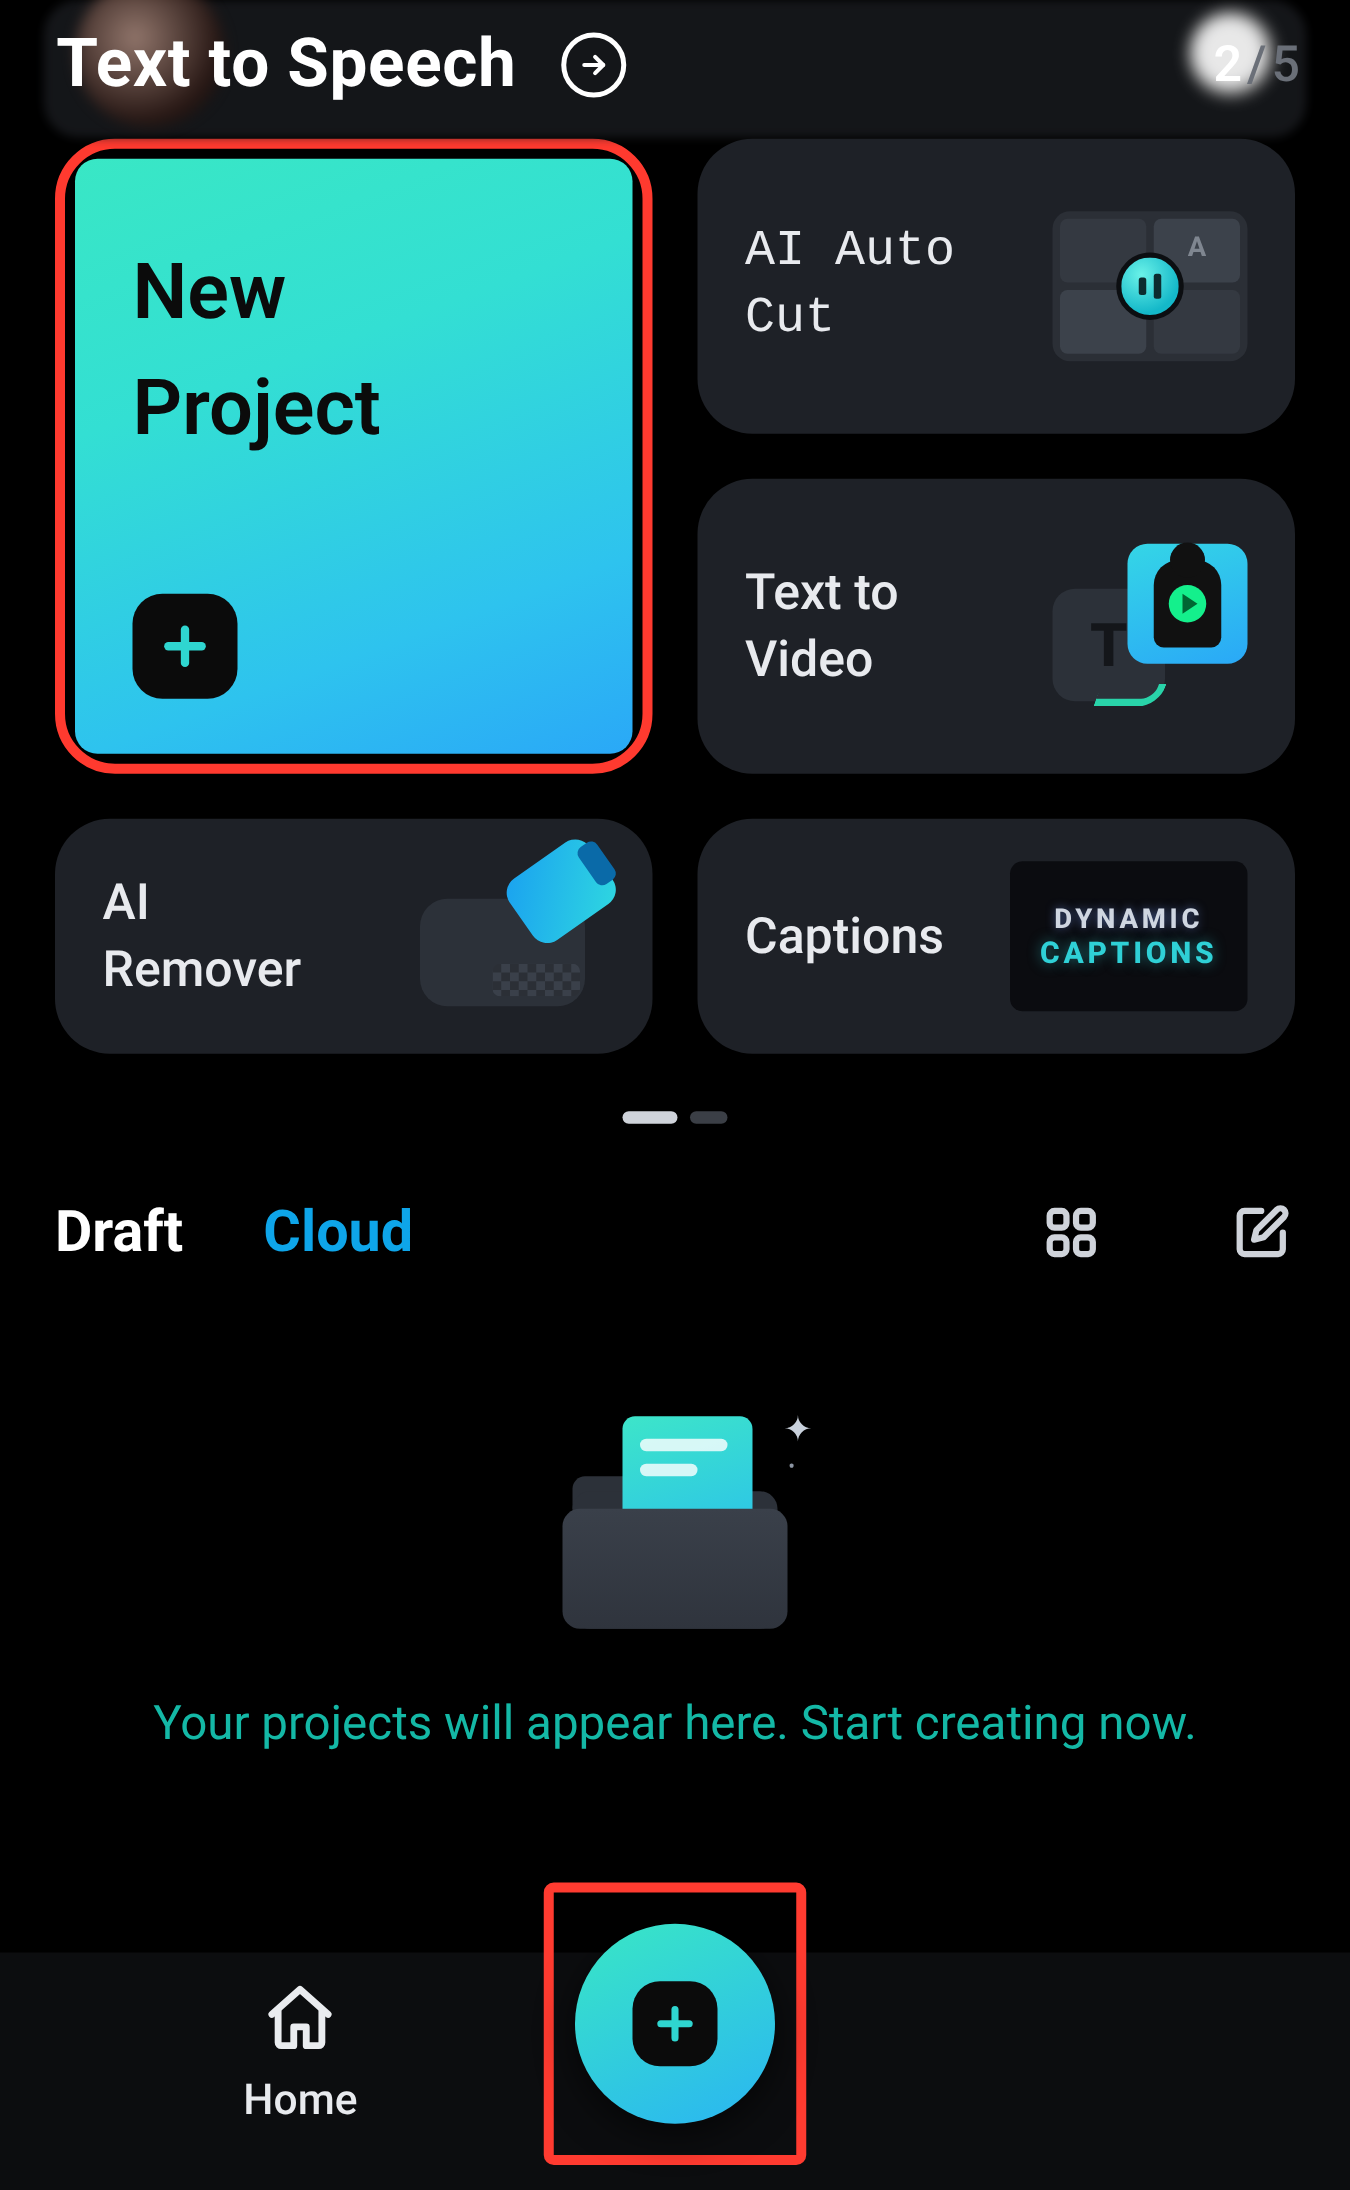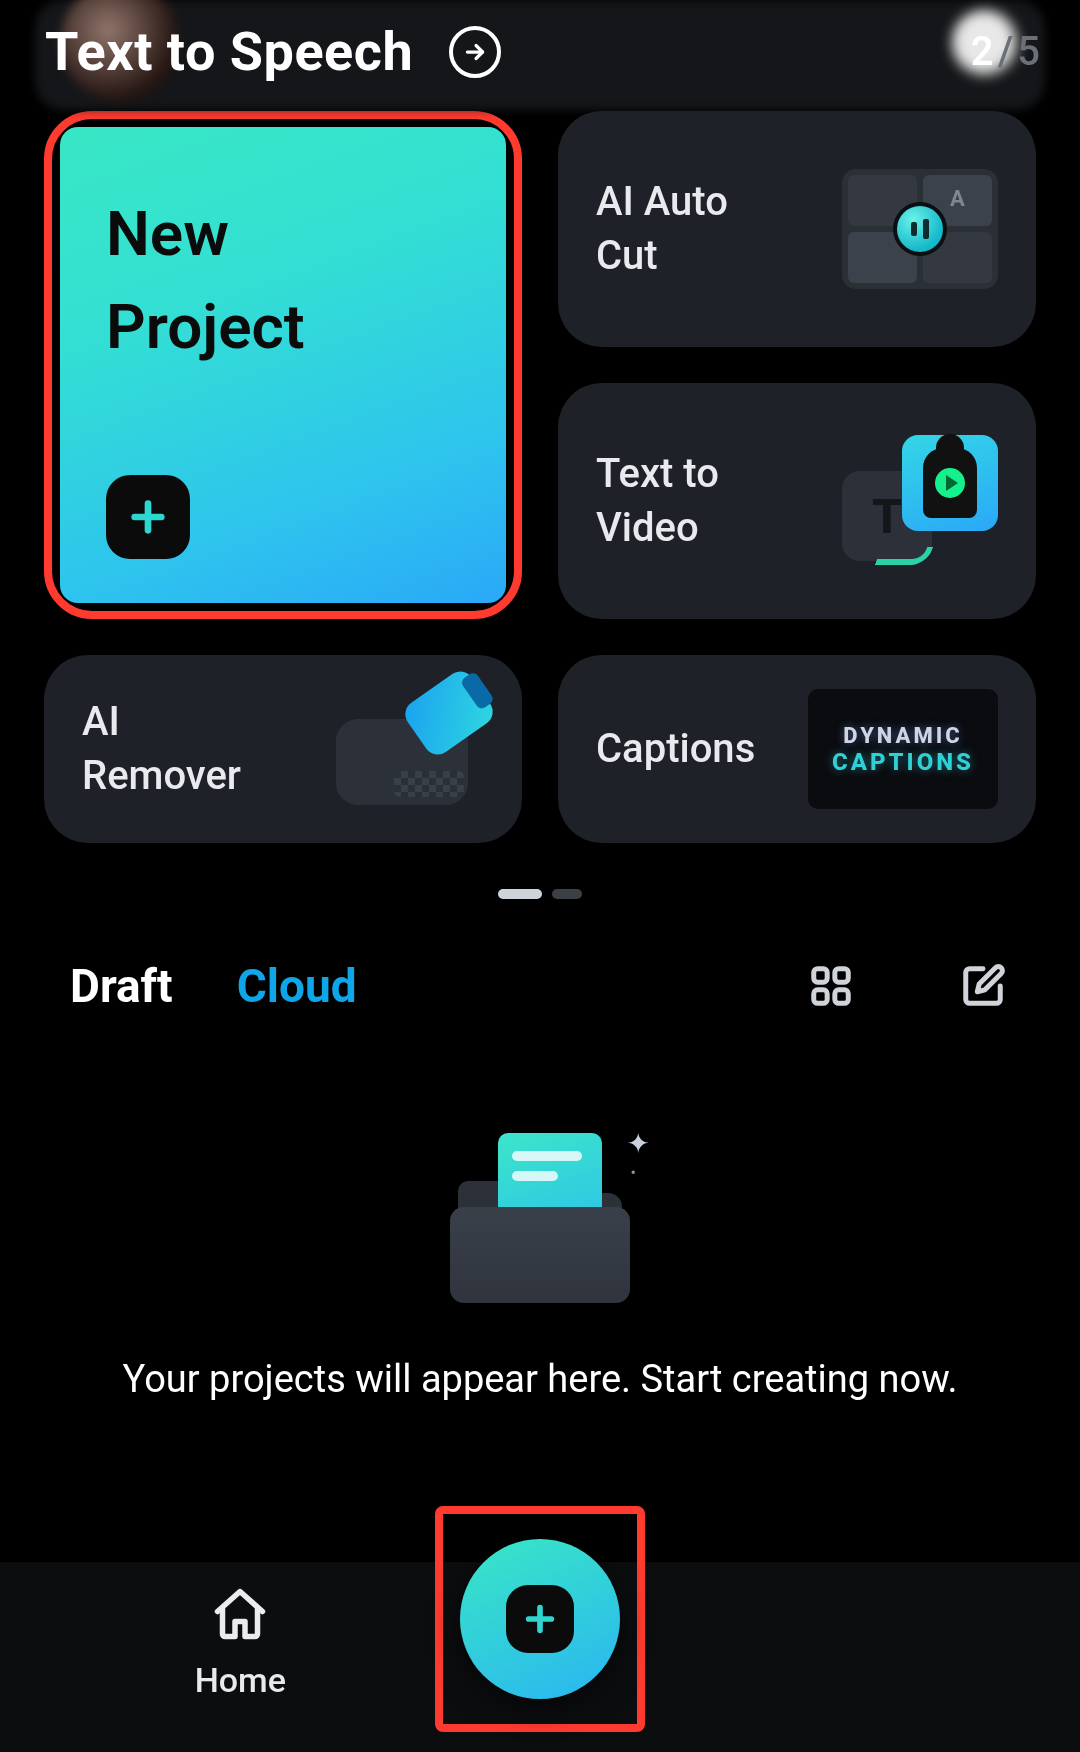--- a/index.html
+++ b/index.html
@@ -235,21 +235,21 @@
   
   .dots {
     display:flex; gap:10px; justify-content:center; margin: 46px 0 60px;
   }
   .dots span{display:block;height:10px;border-radius:6px;}
   .dots .on{width:44px;background:#cfd3da;}
   .dots .off{width:30px;background:#3b3f46;}
 
   
   .tabs-row {
-    display:flex; align-items:flex-end; padding: 0 70px; gap: 64px; margin-top: 24px;
+    display:flex; align-items:flex-end; padding: 0 44px; gap: 64px; margin-top: 24px;
   }
   .tabs-row .tab { font-size:46px; font-weight:700; color:#fff; }
   .tabs-row .tab.inactive { color:#0ea5e9; font-weight:700; }
   .tabs-row .spacer{flex:1;}
   .tabs-row .iconbtn{ width:54px;height:54px; display:flex;align-items:center;justify-content:center; }
 
   
   .empty {
     margin-top: 120px;
     display:flex; flex-direction:column; align-items:center; gap: 54px;
@@ -257,21 +257,21 @@
   .folder-wrap { position:relative; width:180px; height:170px; }
   .folder-back{position:absolute;left:8px;bottom:0;width:164px;height:110px;border-radius:14px;background:#2c3139;}
   .folder-tab{position:absolute;left:8px;bottom:96px;width:64px;height:26px;border-radius:10px 10px 0 0;background:#2c3139;}
   .folder-front{position:absolute;left:0;bottom:0;width:180px;height:96px;border-radius:14px;background:linear-gradient(#3a404a,#2f343d);}
   .folder-sheet{position:absolute;left:48px;top:0;width:104px;height:86px;border-radius:10px;background:linear-gradient(160deg,#3de5c9,#2dc6e6);}
   .folder-sheet::before{content:"";position:absolute;left:14px;top:18px;width:70px;height:10px;border-radius:6px;background:#ffffffcc;}
   .folder-sheet::after{content:"";position:absolute;left:14px;top:38px;width:46px;height:10px;border-radius:6px;background:#ffffffcc;}
   .sparkle{position:absolute;right:-20px;top:-6px;color:#c9d1dc;font-size:28px;}
   .sparkle2{position:absolute;right:-6px;top:30px;color:#8c95a3;font-size:16px;}
 
-  .empty-text { color:#ffffff; font-size:38px; text-align:center; }
+  .empty-text { color:#14b8a6; font-size:38px; text-align:center; }
 
   
   .bottom-nav {
     position:absolute; left:0; right:0; bottom:0;
     height:190px; background:#0c0d0f;
     display:flex; align-items:center; justify-content:space-around;
     padding-bottom: 30px;
   }
   .nav-item { display:flex; flex-direction:column; align-items:center; gap:16px; color:#e8eaee; }
   .nav-item .nlabel{ font-size:34px; font-weight:500; }
@@ -336,21 +336,21 @@
       <div class="plus-chip">
         <svg width="40" height="40" viewBox="0 0 24 24" fill="none" stroke="#2fd6d0" stroke-width="4" stroke-linecap="round">
             <path d="M12 4v16"></path>
             <path d="M4 12h16"></path>
           </svg>
       </div>
     </div>
   </div>
 
   <div class="tile">
-    <div class="label" style="white-space:pre-line;">AI Auto
+    <div class="label" style="white-space:pre-line;font-family:Liberation Mono, monospace;">AI Auto
 Cut</div>
     <div class="tile-thumb th-autocut">
       <div class="tl"></div>
         <div class="tr"></div>
         <div class="bl"></div>
         <div class="br"></div>
       <div class="orb">
           <span></span>
           <span></span>
         </div>

